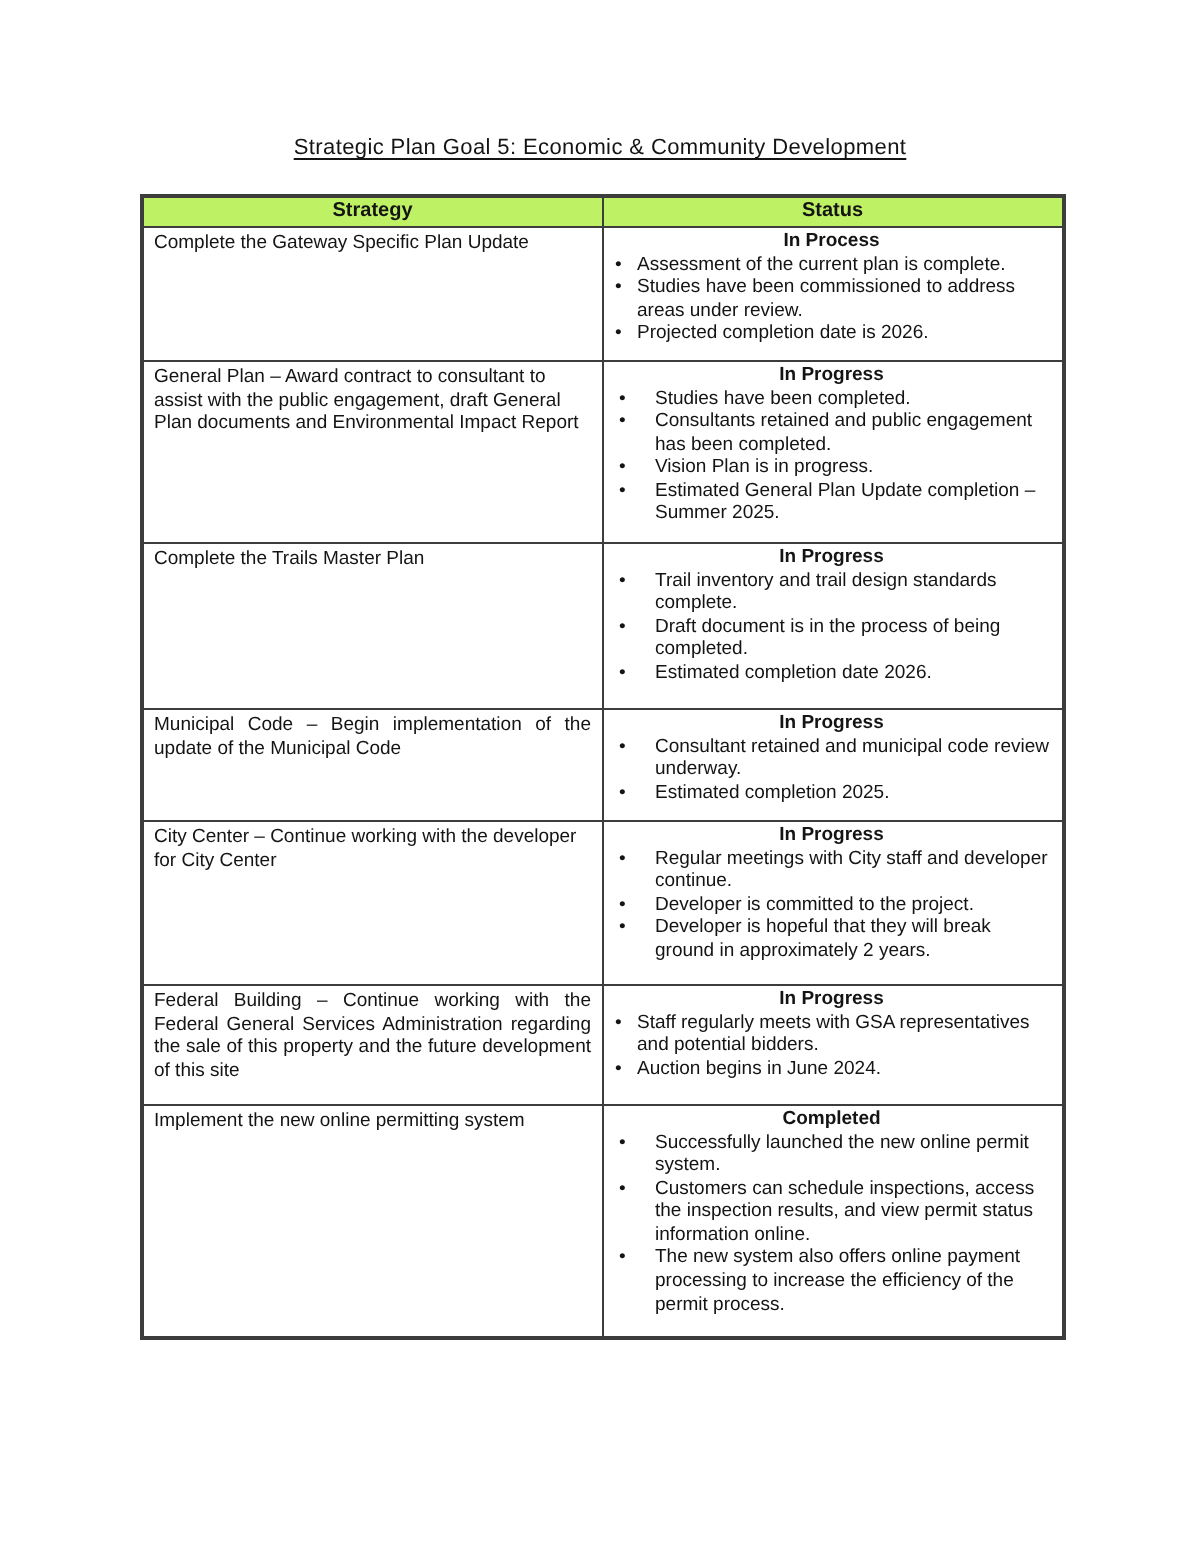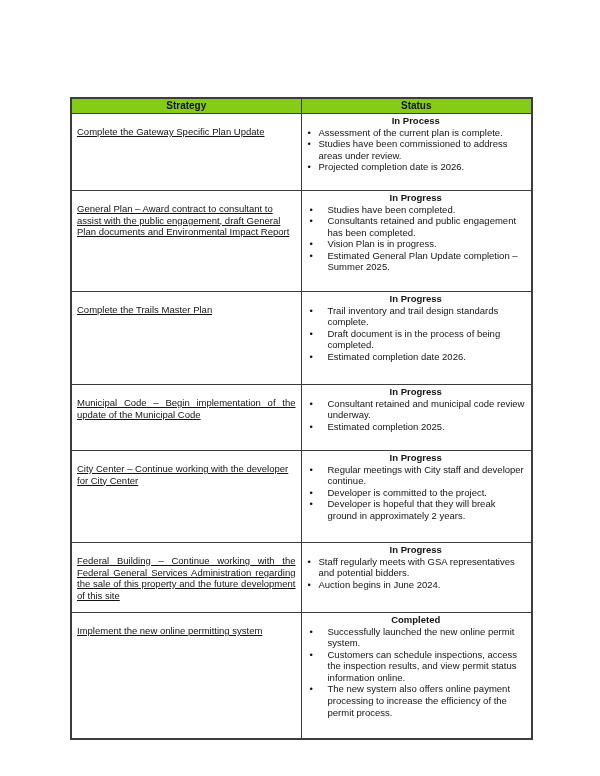--- a/index.html
+++ b/index.html
@@ -31,33 +31,32 @@
     border-collapse: collapse;
     table-layout: fixed;
     border: 2px solid #3d3d3d;
   }
   table.plan-table th, table.plan-table td {
     border: 1px solid #3d3d3d;
     vertical-align: top;
     overflow: hidden;
   }
   table.plan-table th {
-    background: #84cc16;
+    background: #bef264;
     font-size: 10px;
     font-weight: bold;
     text-align: center;
     padding: 1px 0 2px 0;
   }
   col.c-strategy { width: 230px; }
   col.c-status  { width: 231px; }
   td.strategy {
     font-size: 9.5px;
     line-height: 1.22;
-    padding: 12px 5px 2px 5px;
-    text-decoration: underline;
+    padding: 2px 5px 2px 5px;
   }
   td.strategy.justify { text-align: justify; }
   td.status {
     font-size: 9.5px;
     line-height: 1.22;
     padding: 1px 4px 2px 3px;
   }
   .status-label {
     font-weight: bold;
     text-align: center;
@@ -74,20 +73,21 @@
     width: 100%;
     text-align: center;
     font-size: 8px;
     color: #3a3a3a;
   }
 </style>
 </head>
 <body>
 
 <div class="page">
+  <div class="title">Strategic Plan Goal 5: Economic &amp; Community Development</div>
 
   <table class="plan-table">
     <colgroup>
         <col class="c-strategy">
         <col class="c-status">
       </colgroup>
     <thead>
       <tr>
         <th>Strategy</th>
         <th>Status</th>

